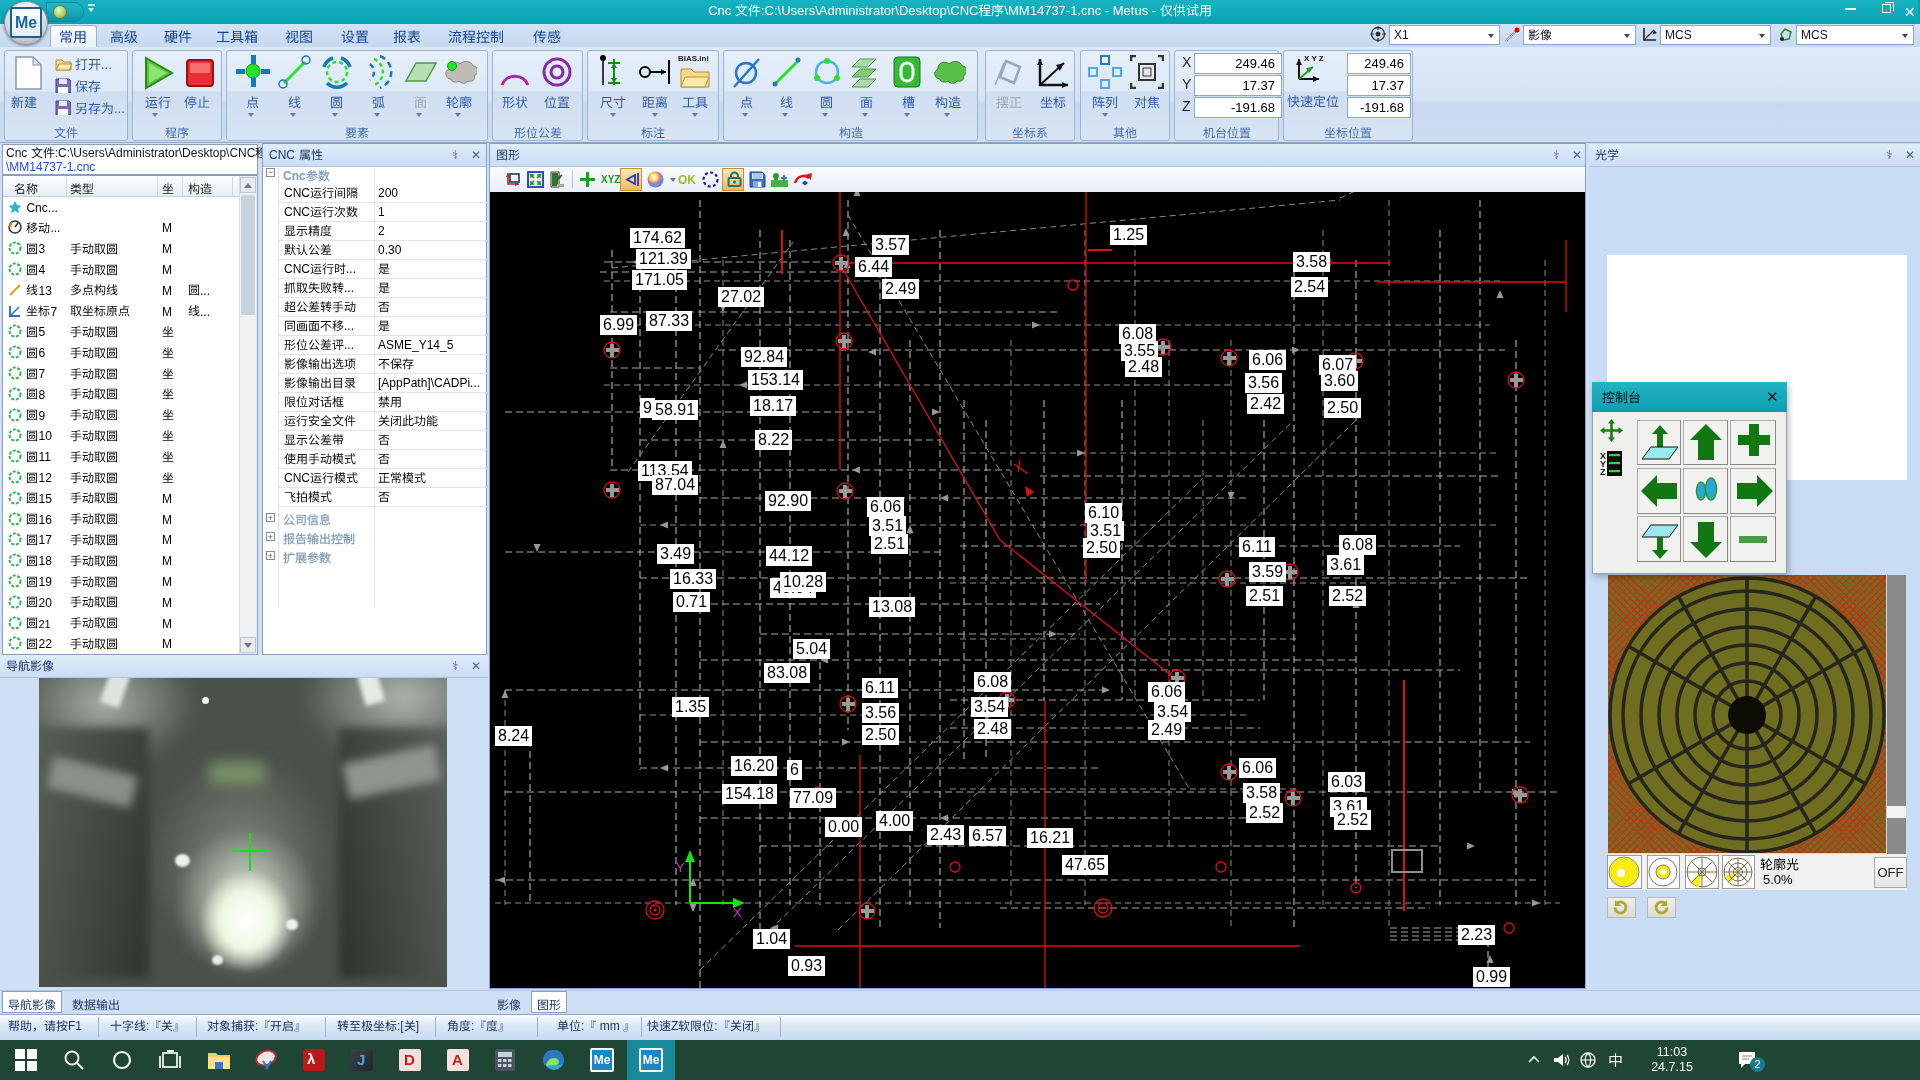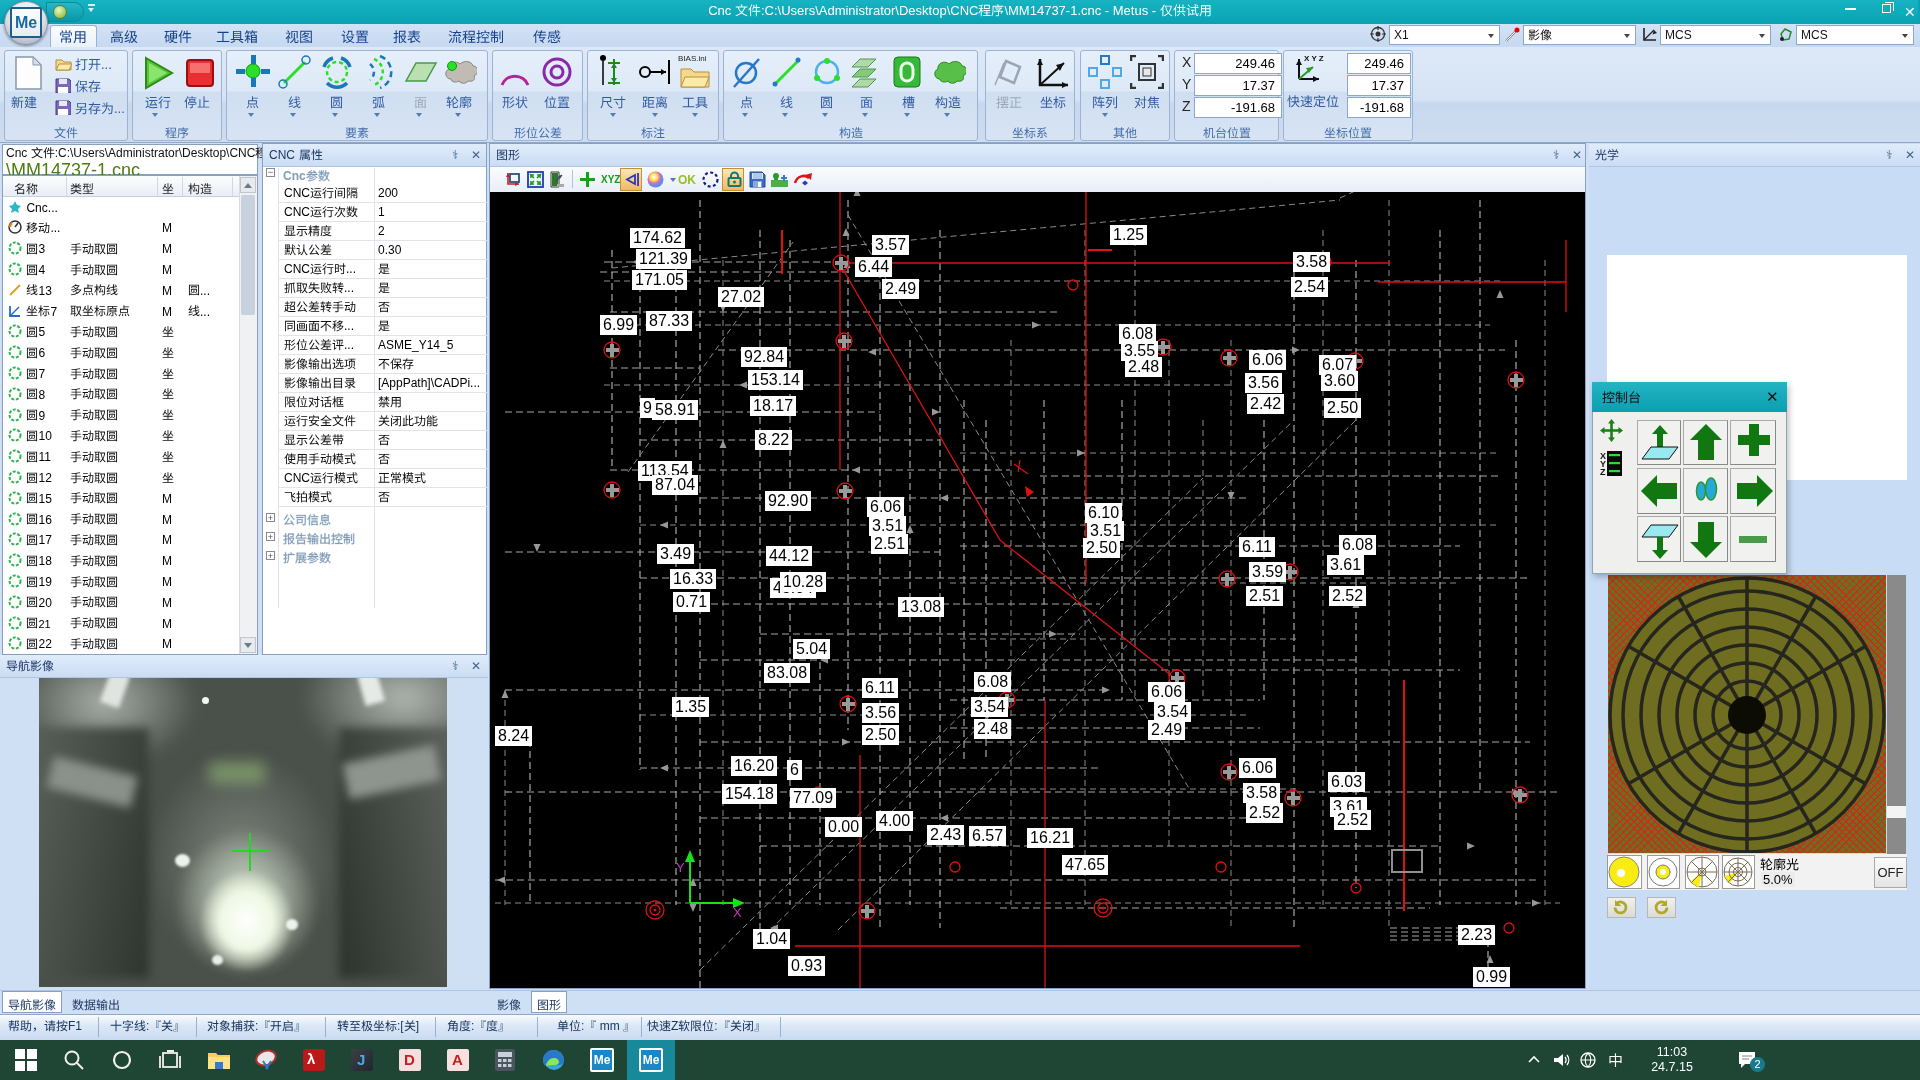--- a/index.html
+++ b/index.html
@@ -558,21 +558,21 @@
       <path d="M28 17l-5-3v6z" fill="#000"></path>
       <path d="M31 5v24" stroke="#000" stroke-width="2"></path>
     </svg>
 <div class="abs" style="left:642px;top:93px"><svg style="width:26.0px;height:13px;overflow:visible;vertical-align:-1.8px;">
         <g fill="#2e5aa0" transform="translate(0,11.2) scale(0.0520,-0.0520)">
           <use href="#u8DDD" x="0"></use>
           <use href="#u79BB" x="250"></use>
         </g>
       </svg></div>
 <div class="dd" style="left:652px;top:113px"></div>
-<div class="abs" style="left:678px;top:54px;font-size:8px;font-weight:normal;color:#222">BIAS.ini</div>
+<div class="abs" style="left:678px;top:54px;font-size:8px;font-weight:bold;color:#222">BIAS.ini</div>
 <svg class="abs" style="left:680px;top:64px;width:30px;height:24px">
       <path d="M1 5h10l3 3h15v15H1z" fill="#f5d88a" stroke="#b8903a"></path>
       <path d="M1 23l4-10h24l-4 10z" fill="#fde9a8" stroke="#b8903a"></path>
     </svg>
 <div class="abs" style="left:682px;top:93px"><svg style="width:26.0px;height:13px;overflow:visible;vertical-align:-1.8px;">
         <g fill="#2e5aa0" transform="translate(0,11.2) scale(0.0520,-0.0520)">
           <use href="#u5DE5" x="0"></use>
           <use href="#u5177" x="250"></use>
         </g>
       </svg></div>
@@ -717,21 +717,21 @@
         <g fill="#111" transform="translate(0,10.3) scale(0.0480,-0.0480)">
           <use href="#u6587" x="0"></use>
           <use href="#u4EF6" x="250"></use>
         </g>
       </svg><span>:C:\Users\Administrator\Desktop\CNC</span><svg style="width:24.0px;height:12px;overflow:visible;vertical-align:-1.7px;">
         <g fill="#111" transform="translate(0,10.3) scale(0.0480,-0.0480)">
           <use href="#u7A0B" x="0"></use>
           <use href="#u5E8F" x="250"></use>
         </g>
       </svg></div>
-<div class="abs" style="left:6px;top:160px;font-size:18px;color:#4d7c0f">\MM14737-1.cnc</div>
+<div class="abs" style="left:6px;top:160px;font-size:12px;color:#1d4ed8">\MM14737-1.cnc</div>
 <div class="abs" style="left:2px;top:175px;width:256px;height:480px;background:#fff;border:1px solid #88a0c0"></div>
 <div class="abs" style="left:3px;top:176px;width:236px;height:21px;background:linear-gradient(#fdfdfe,#e8eef6);border-bottom:1px solid #c8d0da"></div>
 <div class="abs" style="left:14px;top:179px"><svg style="width:24.0px;height:12px;overflow:visible;vertical-align:-1.7px;">
         <g fill="#222" transform="translate(0,10.3) scale(0.0480,-0.0480)">
           <use href="#u540D" x="0"></use>
           <use href="#u79F0" x="250"></use>
         </g>
       </svg></div>
 <div class="abs" style="left:70px;top:179px"><svg style="width:24.0px;height:12px;overflow:visible;vertical-align:-1.7px;">
         <g fill="#222" transform="translate(0,10.3) scale(0.0480,-0.0480)">
@@ -1845,21 +1845,21 @@
     <div class="lbl" style="left:871px;top:534px">2.51</div>
     <div class="lbl" style="left:1085px;top:503px">6.10</div>
     <div class="lbl" style="left:1087px;top:521px">3.51</div>
     <div class="lbl" style="left:1083px;top:538px">2.50</div>
     <div class="lbl" style="left:657px;top:544px">3.49</div>
     <div class="lbl" style="left:766px;top:546px">44.12</div>
     <div class="lbl" style="left:670px;top:569px">16.33</div>
     <div class="lbl" style="left:673px;top:592px">0.71</div>
     <div class="lbl" style="left:770px;top:578px">45.04</div>
     <div class="lbl" style="left:780px;top:572px">10.28</div>
-    <div class="lbl" style="left:898px;top:597px">13.08</div>
+    <div class="lbl" style="left:869px;top:597px">13.08</div>
     <div class="lbl" style="left:1239px;top:537px">6.11</div>
     <div class="lbl" style="left:1249px;top:562px">3.59</div>
     <div class="lbl" style="left:1246px;top:586px">2.51</div>
     <div class="lbl" style="left:1339px;top:535px">6.08</div>
     <div class="lbl" style="left:1327px;top:555px">3.61</div>
     <div class="lbl" style="left:1329px;top:586px">2.52</div>
     <div class="lbl" style="left:793px;top:639px">5.04</div>
     <div class="lbl" style="left:764px;top:663px">83.08</div>
     <div class="lbl" style="left:672px;top:697px">1.35</div>
     <div class="lbl" style="left:495px;top:726px">8.24</div>

